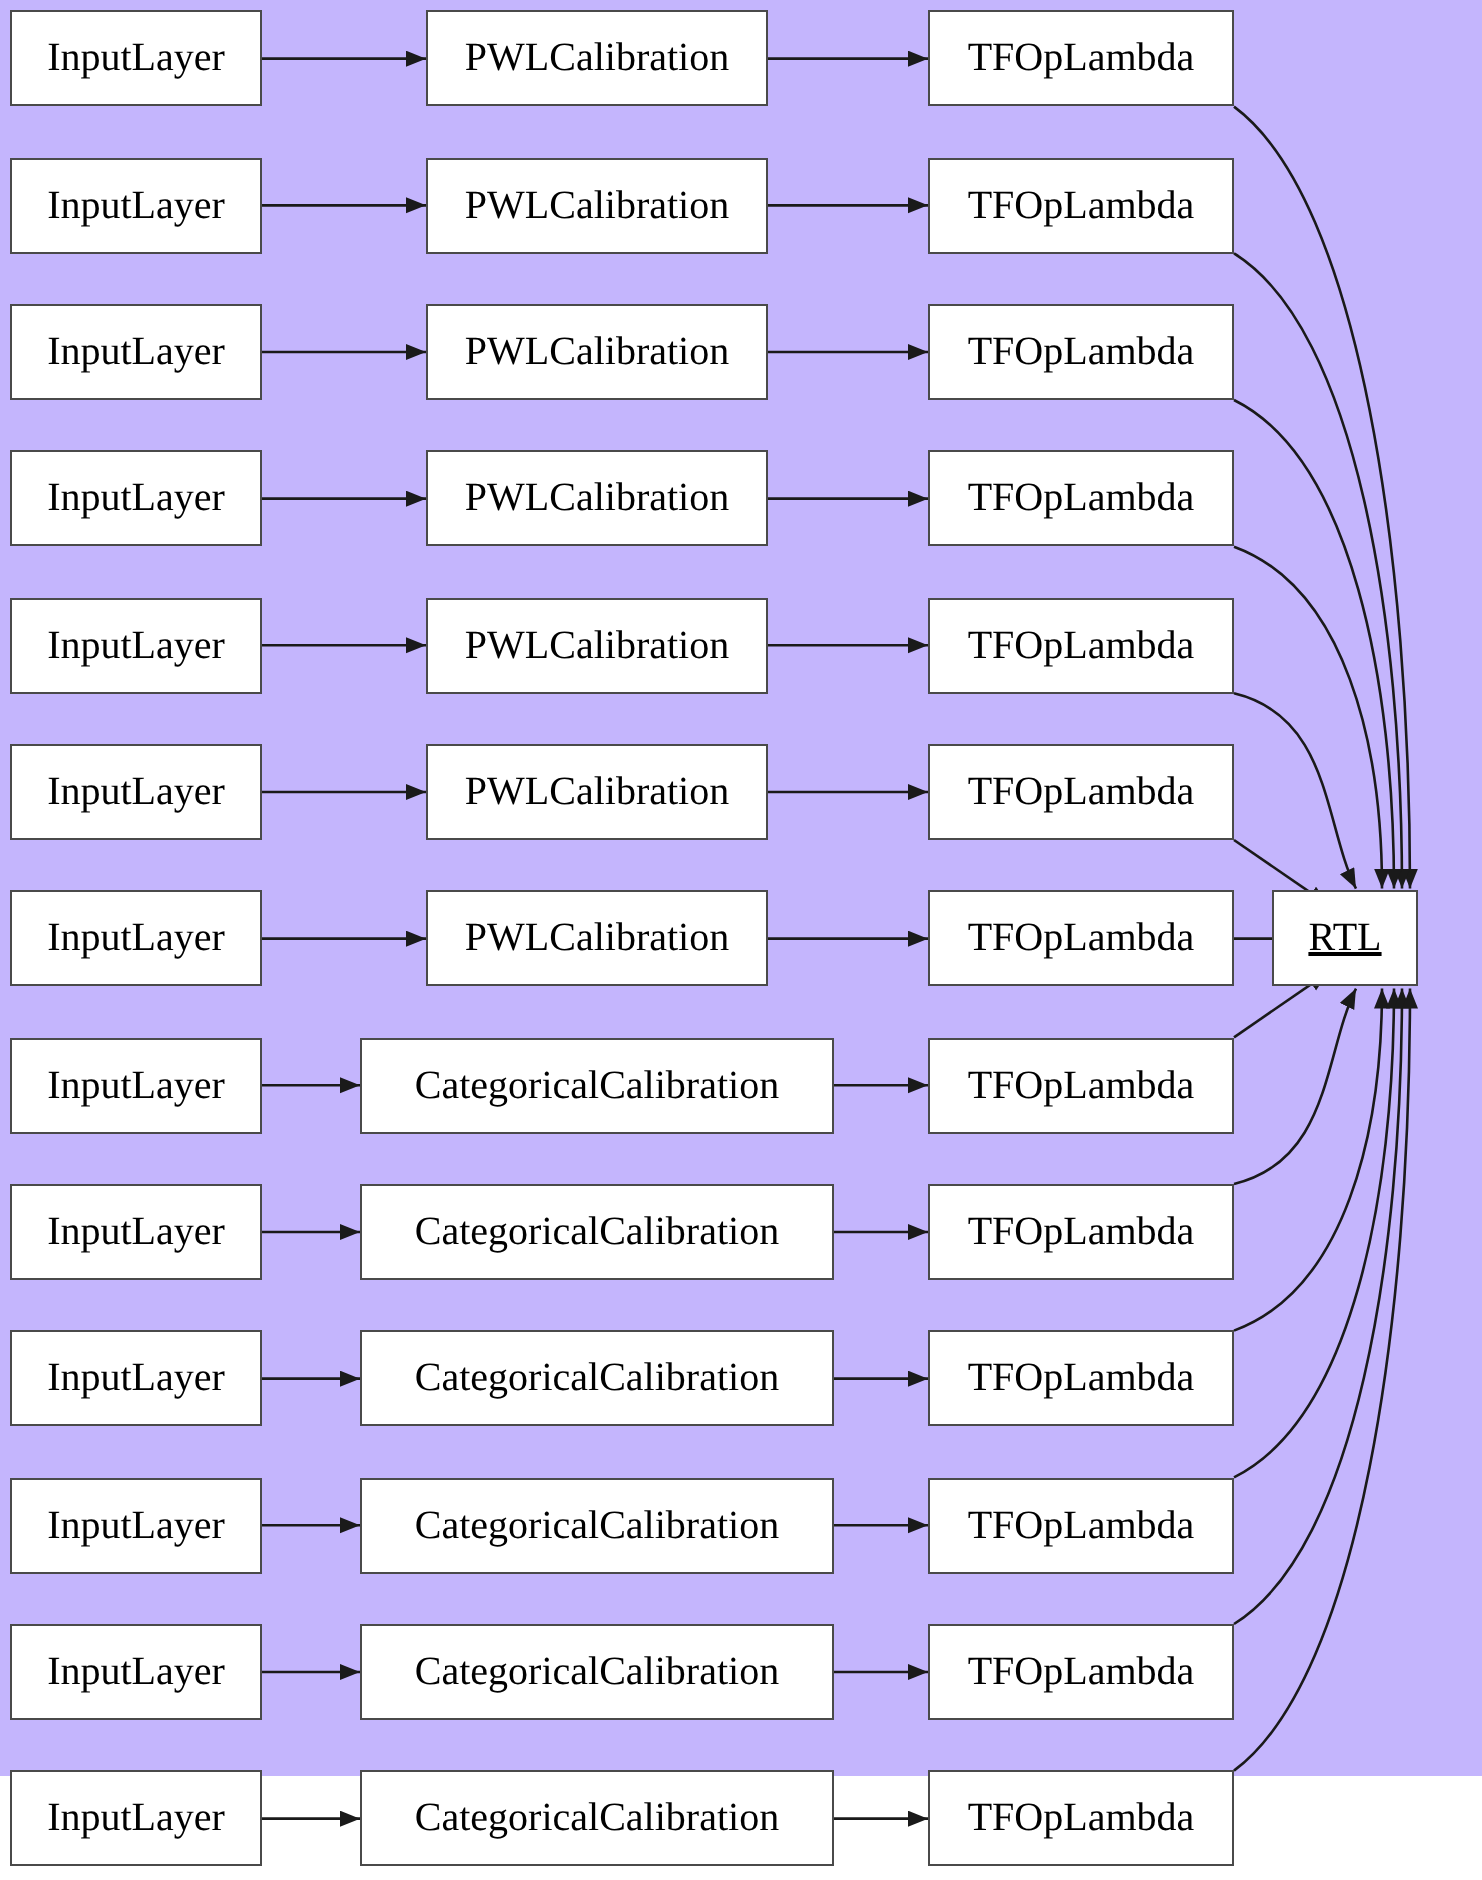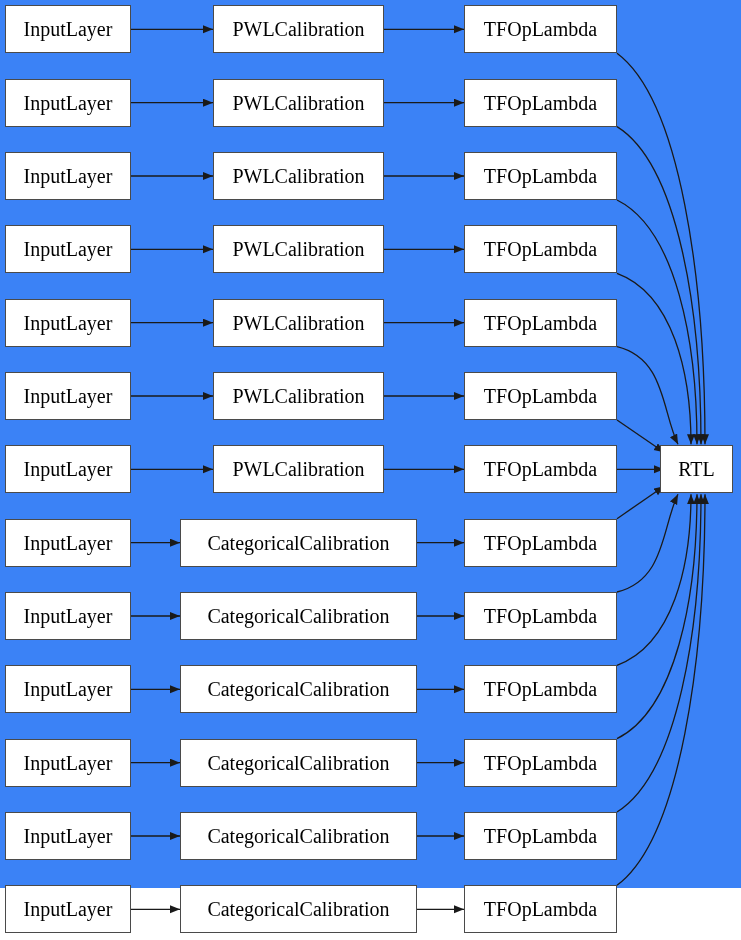--- a/index.html
+++ b/index.html
@@ -1,20 +1,20 @@
 <!DOCTYPE html>
 <html><head>
 <meta charset="utf-8">
 <style>
   html,body{margin:0;padding:0;background:#ffffff;}
   body{width:741px;height:940px;overflow:hidden;}
   .canvas{
     position:relative;width:741px;height:888px;
     font-family:"Liberation Serif","DejaVu Serif",serif;
-    background:#3b82f6;
+    background:#c4b5fd;
   }
   .edges-svg{position:absolute;left:0;top:0;width:741px;height:940px;}
   .node{
     position:absolute;box-sizing:border-box;
     display:flex;align-items:center;justify-content:center;
     background:#ffffff;border:1.5px solid #4a4a4a;
     font-size:20px;color:#000000;white-space:nowrap;line-height:1;
   }
 </style>
 </head>
@@ -102,15 +102,15 @@
       <div class="node" style="left: 464px; top: 665.327px; width: 153px; height: 48px; background: rgb(255, 255, 255); border-color: rgb(74, 74, 74); color: rgb(0, 0, 0);">TFOpLambda</div>
       <div class="node" style="left: 5px; top: 738.66px; width: 126px; height: 48px; background: rgb(255, 255, 255); border-color: rgb(74, 74, 74); color: rgb(0, 0, 0);">InputLayer</div>
       <div class="node" style="left: 180px; top: 738.66px; width: 237px; height: 48px; background: rgb(255, 255, 255); border-color: rgb(74, 74, 74); color: rgb(0, 0, 0);">CategoricalCalibration</div>
       <div class="node" style="left: 464px; top: 738.66px; width: 153px; height: 48px; background: rgb(255, 255, 255); border-color: rgb(74, 74, 74); color: rgb(0, 0, 0);">TFOpLambda</div>
       <div class="node" style="left: 5px; top: 811.993px; width: 126px; height: 48px; background: rgb(255, 255, 255); border-color: rgb(74, 74, 74); color: rgb(0, 0, 0);">InputLayer</div>
       <div class="node" style="left: 180px; top: 811.993px; width: 237px; height: 48px; background: rgb(255, 255, 255); border-color: rgb(74, 74, 74); color: rgb(0, 0, 0);">CategoricalCalibration</div>
       <div class="node" style="left: 464px; top: 811.993px; width: 153px; height: 48px; background: rgb(255, 255, 255); border-color: rgb(74, 74, 74); color: rgb(0, 0, 0);">TFOpLambda</div>
       <div class="node" style="left: 5px; top: 885.326px; width: 126px; height: 48px; background: rgb(255, 255, 255); border-color: rgb(74, 74, 74); color: rgb(0, 0, 0);">InputLayer</div>
       <div class="node" style="left: 180px; top: 885.326px; width: 237px; height: 48px; background: rgb(255, 255, 255); border-color: rgb(74, 74, 74); color: rgb(0, 0, 0);">CategoricalCalibration</div>
       <div class="node" style="left: 464px; top: 885.326px; width: 153px; height: 48px; background: rgb(255, 255, 255); border-color: rgb(74, 74, 74); color: rgb(0, 0, 0);">TFOpLambda</div>
-      <div class="node" style="left: 660px; top: 445.3px; width: 73px; height: 48px; background: rgb(255, 255, 255); border-color: rgb(74, 74, 74); color: rgb(0, 0, 0);">RTL</div>
+      <div class="node" style="left: 636px; top: 445.3px; width: 73px; height: 48px; background: rgb(255, 255, 255); border-color: rgb(74, 74, 74); color: rgb(0, 0, 0); text-decoration: underline;">RTL</div>
     </div>
 </div>
 
 </body></html>

